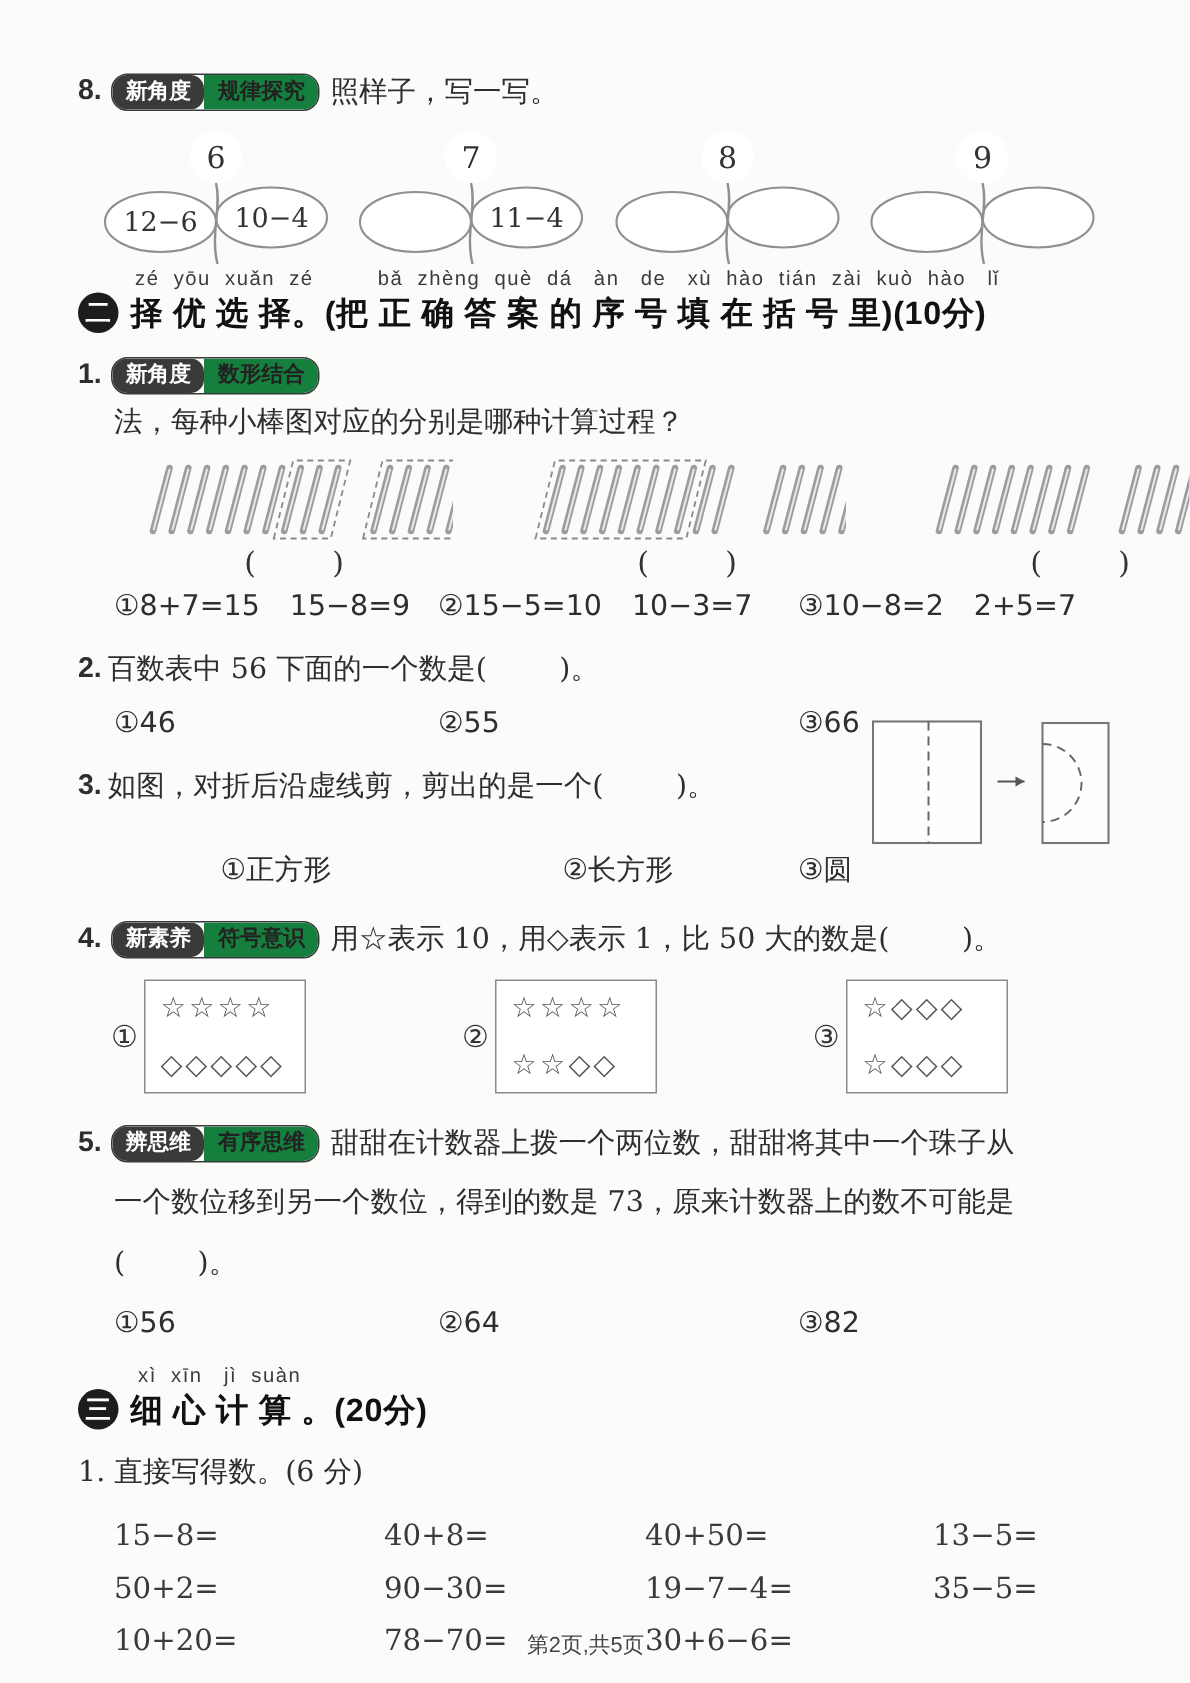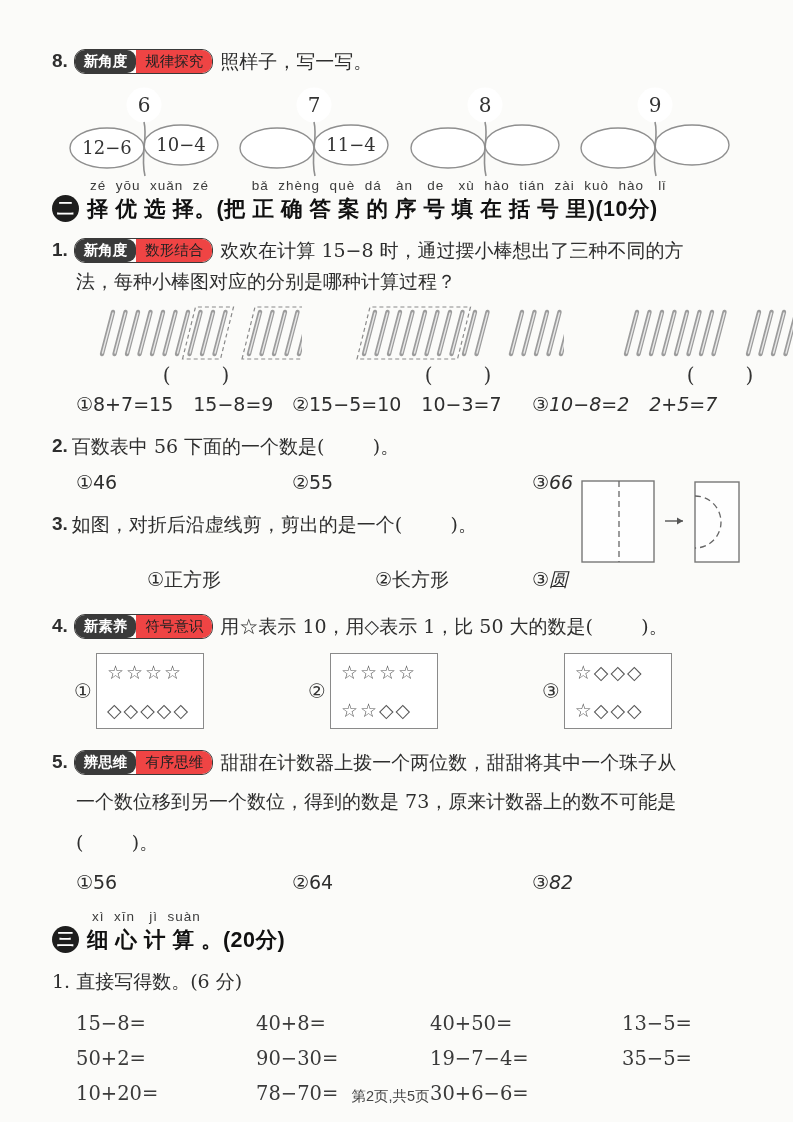--- a/index.html
+++ b/index.html
@@ -12,21 +12,21 @@
     overflow:hidden;
   }
   .page{padding:46px 48px 0 52px;position:relative;}
   .pre{white-space:pre;}
 
   
   .qrow{display:flex;align-items:center;font-size:19px;line-height:30px;}
   .qnum{font-weight:bold;font-family:"Liberation Sans",sans-serif;font-size:19px;margin-right:4px;}
   .badge{display:inline-flex;align-items:center;border:1.6px solid #3a3a3a;border-radius:11px;overflow:hidden;height:23px;margin:0 7px 0 2px;font-family:"Liberation Sans",sans-serif;font-size:14.5px;line-height:23px;}
   .badge .seg-dark{background:#3a3a3a;color:#fff;padding:0 9px;font-weight:bold;border-radius:0 9px 9px 0;}
-  .badge .seg-light{padding:0 9px;color:#222;font-weight:normal;background:#ef4444;}
+  .badge .seg-light{padding:0 9px;color:#222;font-weight:bold;background:#15803d;}
 
   
   .pinyin{font-family:"Liberation Sans",sans-serif;font-size:13.5px;color:#3b3b3b;letter-spacing:1px;}
   .sec-title{display:flex;align-items:center;margin-top:1px;}
   .sec-marker{width:27px;height:27px;border-radius:50%;background:#1d1d1d;color:#fff;display:flex;align-items:center;justify-content:center;font-weight:bold;font-size:17px;font-family:"Liberation Sans",sans-serif;margin-right:8px;flex:none;}
   .sec-text{font-family:"Liberation Sans",sans-serif;font-weight:bold;font-size:21.5px;letter-spacing:0.5px;color:#111;}
 
   
   .flowers{display:flex;justify-content:space-between;margin:2px 6px 0 8px;}
   .flower{width:168px;height:100px;}
@@ -45,21 +45,21 @@
   .stick-group{display:flex;flex-direction:column;align-items:center;}
   .stick{stroke:#9c9c9c;stroke-width:4.4;stroke-linecap:round;}
   .stick-inner{stroke:#e8e8e8;stroke-width:1.4;stroke-linecap:round;}
   .stickbox{fill:none;stroke:#8a8a8a;stroke-width:1.2;stroke-dasharray:4 3;}
   .paren{font-size:20px;color:#333;margin-top:1px;}
 
   
   .opt-row{display:flex;margin:6px 0 0 24px;font-size:19px;font-family:"DejaVu Sans","DejaVu Serif",sans-serif;}
   .opt-row .o1{width:216px;flex:none;}
   .opt-row .o2{width:240px;flex:none;}
-  .opt-row .o3{flex:none;font-style:italic;}
+  .opt-row .o3{flex:none;}
   .opt-pair{display:inline-flex;gap:20px;}
 
   
   .q3-wrap{position:relative;}
   .q3-diagram{position:absolute;right:-6px;top:-30px;}
   .cut-rect{fill:#fefefe;stroke:#777;stroke-width:1.4;}
   .cut-dash{stroke:#666;stroke-width:1.3;stroke-dasharray:6 4;fill:none;}
   .cut-arrow{stroke:#555;stroke-width:1.4;}
 
   
@@ -172,21 +172,20 @@
     <span class="sec-marker">二</span>
     <span class="sec-text">择 优 选 择。(把 正 确 答 案 的 序 号 填 在 括 号 里)(10分)</span>
   </div>
 
   <div class="qrow" style="margin-top:12px;">
     <span class="qnum">1.</span>
     <span class="badge">
       <span class="seg-dark">新角度</span>
       <span class="seg-light">数形结合</span>
     </span>
-    <span>欢欢在计算 15−8 时，通过摆小棒想出了三种不同的方</span>
   </div>
   <div class="qtext">法，每种小棒图对应的分别是哪种计算过程？</div>
 
   <div class="sticks-row">
     <div class="stick-group">
       <svg width="212" height="56" viewBox="0 0 212 56">
           <line x1="23" y1="6" x2="12" y2="48" class="stick"></line>
           <line x1="23" y1="7" x2="12.5" y2="47" class="stick-inner"></line>
           <line x1="35.5" y1="6" x2="24.5" y2="48" class="stick"></line>
           <line x1="35.5" y1="7" x2="25" y2="47" class="stick-inner"></line>

